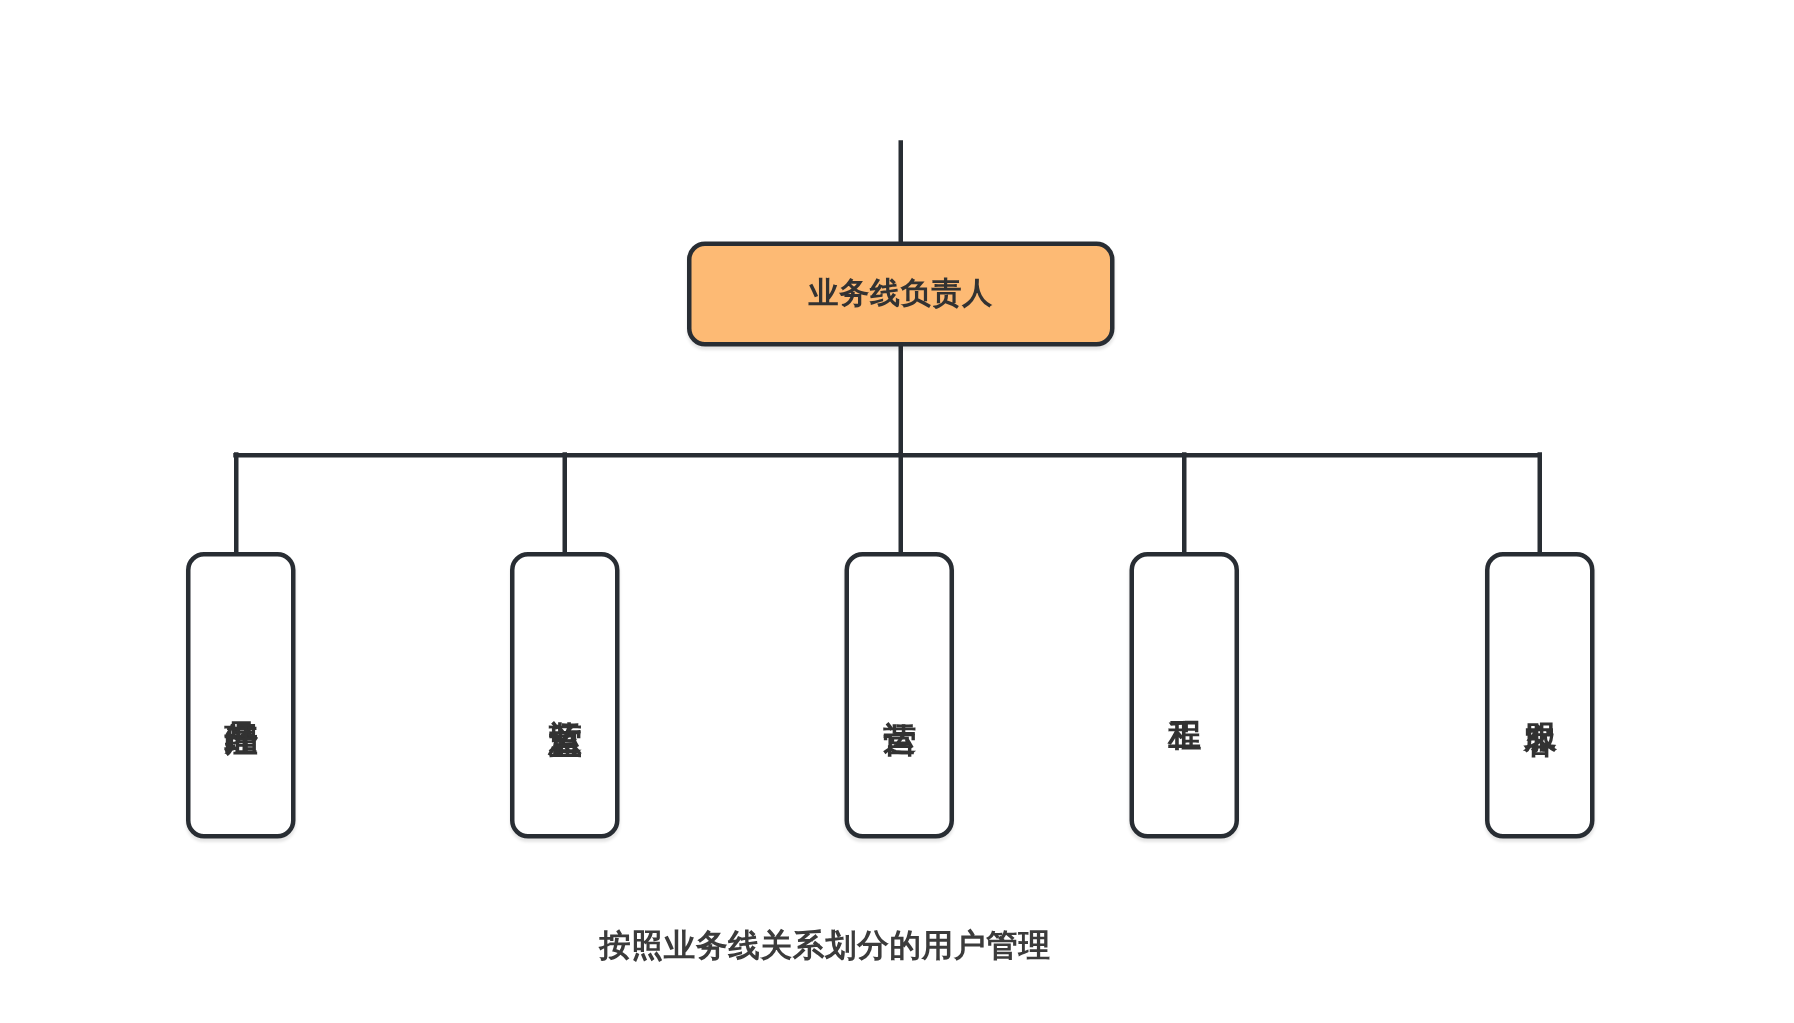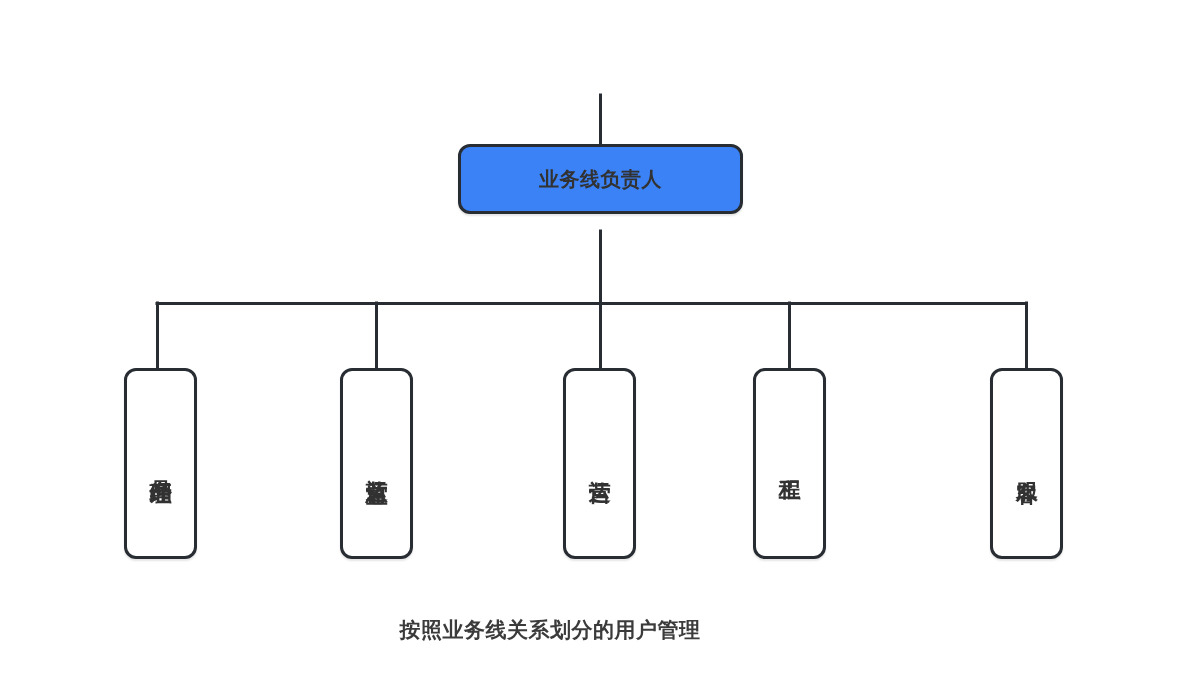--- a/index.html
+++ b/index.html
@@ -55,21 +55,21 @@
   }
 
   
   .node.level-root,
   .node.level-owner {
     width: 285px;
     height: 70px;
     left: 458px;
   }
   .node.level-root  { top: 25px;  background: #f2ecc6; }
-  .node.level-owner { top: 144px; background: #3b82f6; }
+  .node.level-owner { top: 161px; background: #fdba74; }
 
   .node.level-root .node-label,
   .node.level-owner .node-label {
     font-size: 20px;
     line-height: 1;
   }
 
   
   .node.level-leaf {
     width: 73px;

